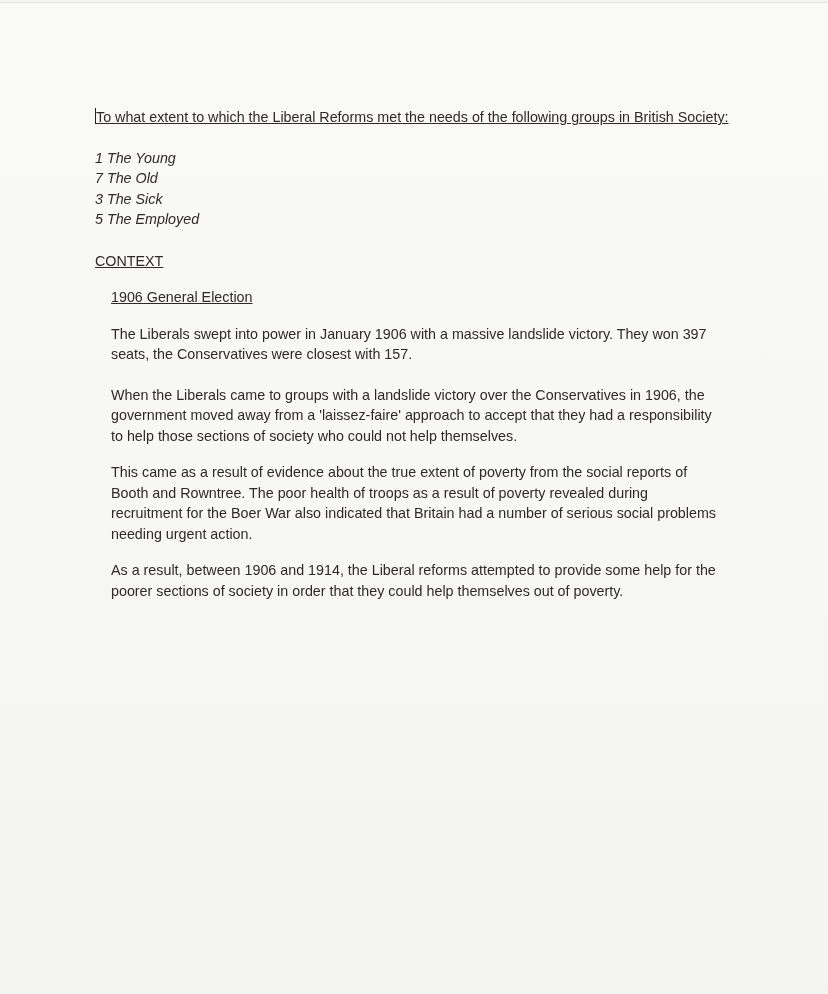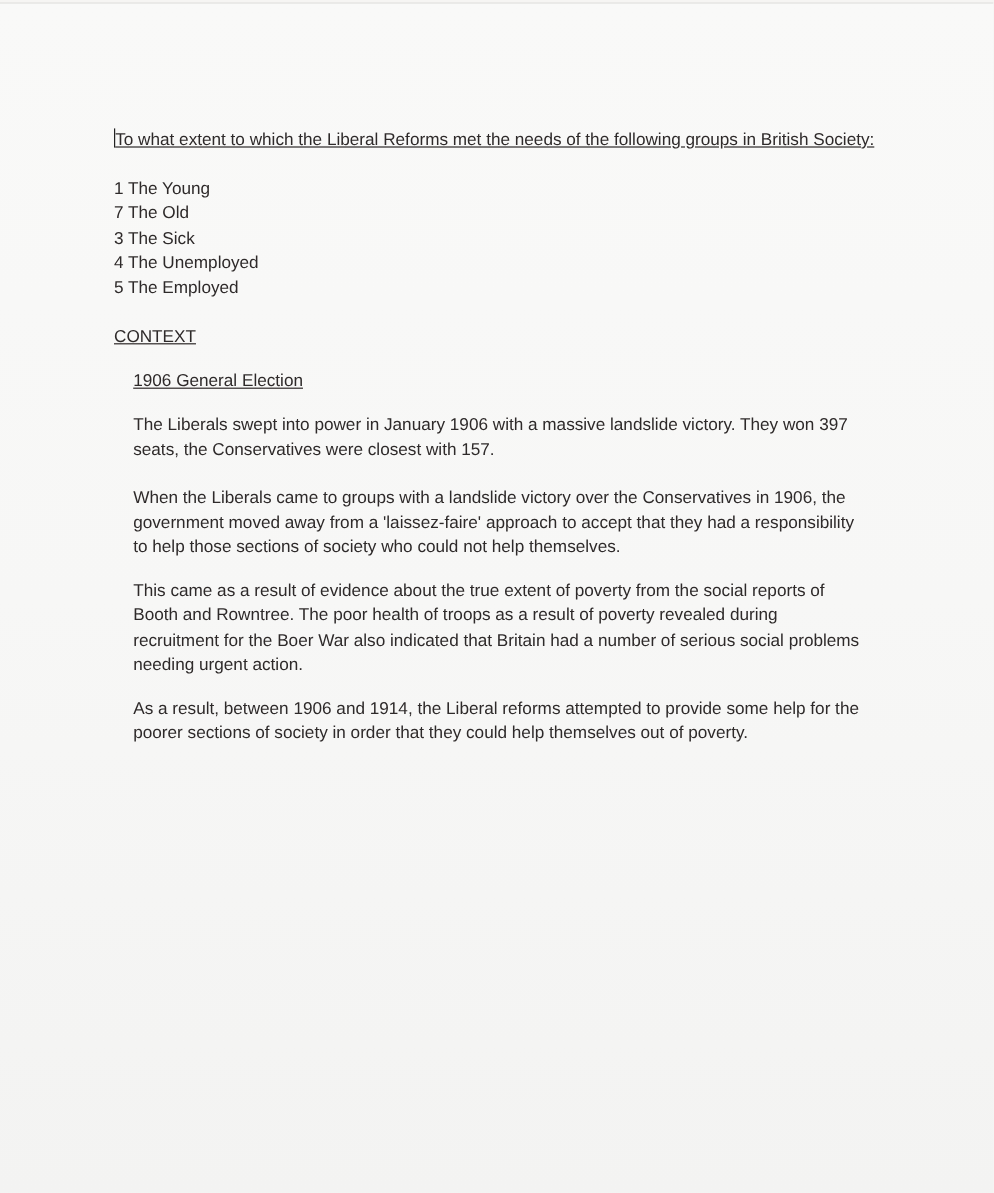--- a/index.html
+++ b/index.html
@@ -40,21 +40,21 @@
       height: 16px;
       background: #222;
       vertical-align: -2px;
       margin-right: 0px;
     }
     .groups {
       margin: 20px 0 0 0;
       padding: 0;
       list-style: none;
     }
-    .groups li { margin: 0; }
+    .groups li { margin: 0; font-style: italic; }
     .section-heading {
       text-decoration: underline;
       margin: 21px 0 0 0;
     }
     .sub-heading {
       text-decoration: underline;
       margin: 16px;
     }
     p { margin: 16px; }
     .gap { margin-top: 20px; }
@@ -63,21 +63,20 @@
 <body>
 
 <div class="page">
   <div class="content">
     <p class="title"><span class="cursor"></span><span>To what extent to which the Liberal Reforms met the needs of the following groups in British Society:</span></p>
 
     <ul class="groups">
       <li>1 The Young</li>
       <li>7 The Old</li>
       <li>3 The Sick</li>
-      <li>4 The Unemployed</li>
       <li>5 The Employed</li>
     </ul>
 
     <p class="section-heading">CONTEXT</p>
     <p class="sub-heading">1906 General Election</p>
     <p>The Liberals swept into power in January 1906 with a massive landslide victory.  They won 397 seats, the Conservatives were closest with 157.</p>
 
     <p class="gap">When the Liberals came to groups with a landslide victory over the Conservatives in 1906, the government moved away from a 'laissez-faire' approach to accept that they had a responsibility to help those sections of society who could not help themselves.</p>
     <p>This came as a result of evidence about the true extent of poverty from the social reports of Booth and Rowntree.  The poor health of troops as a result of poverty revealed during recruitment for the Boer War also indicated that Britain had a number of serious social problems needing urgent action.</p>
     <p>As a result, between 1906 and 1914, the Liberal reforms attempted to provide some help for the poorer sections of society in order that they could help themselves out of poverty.</p>

